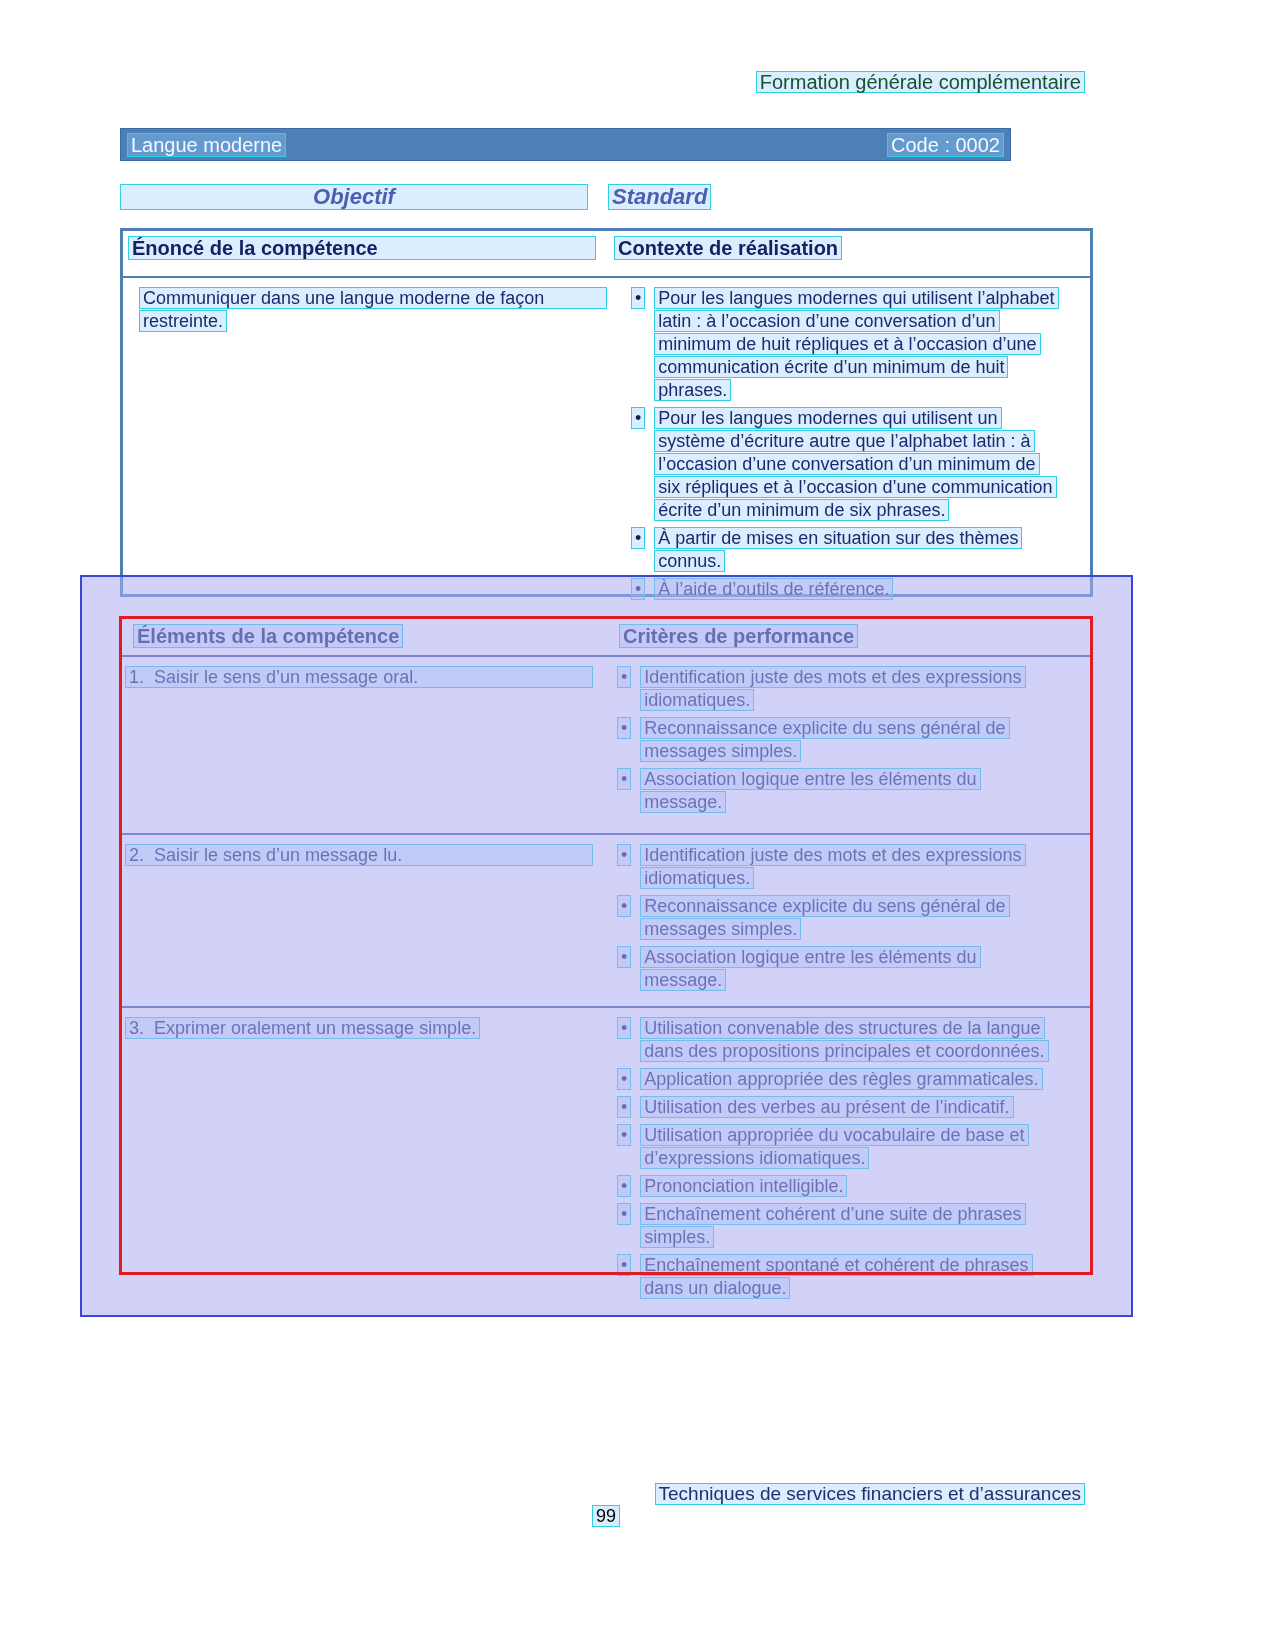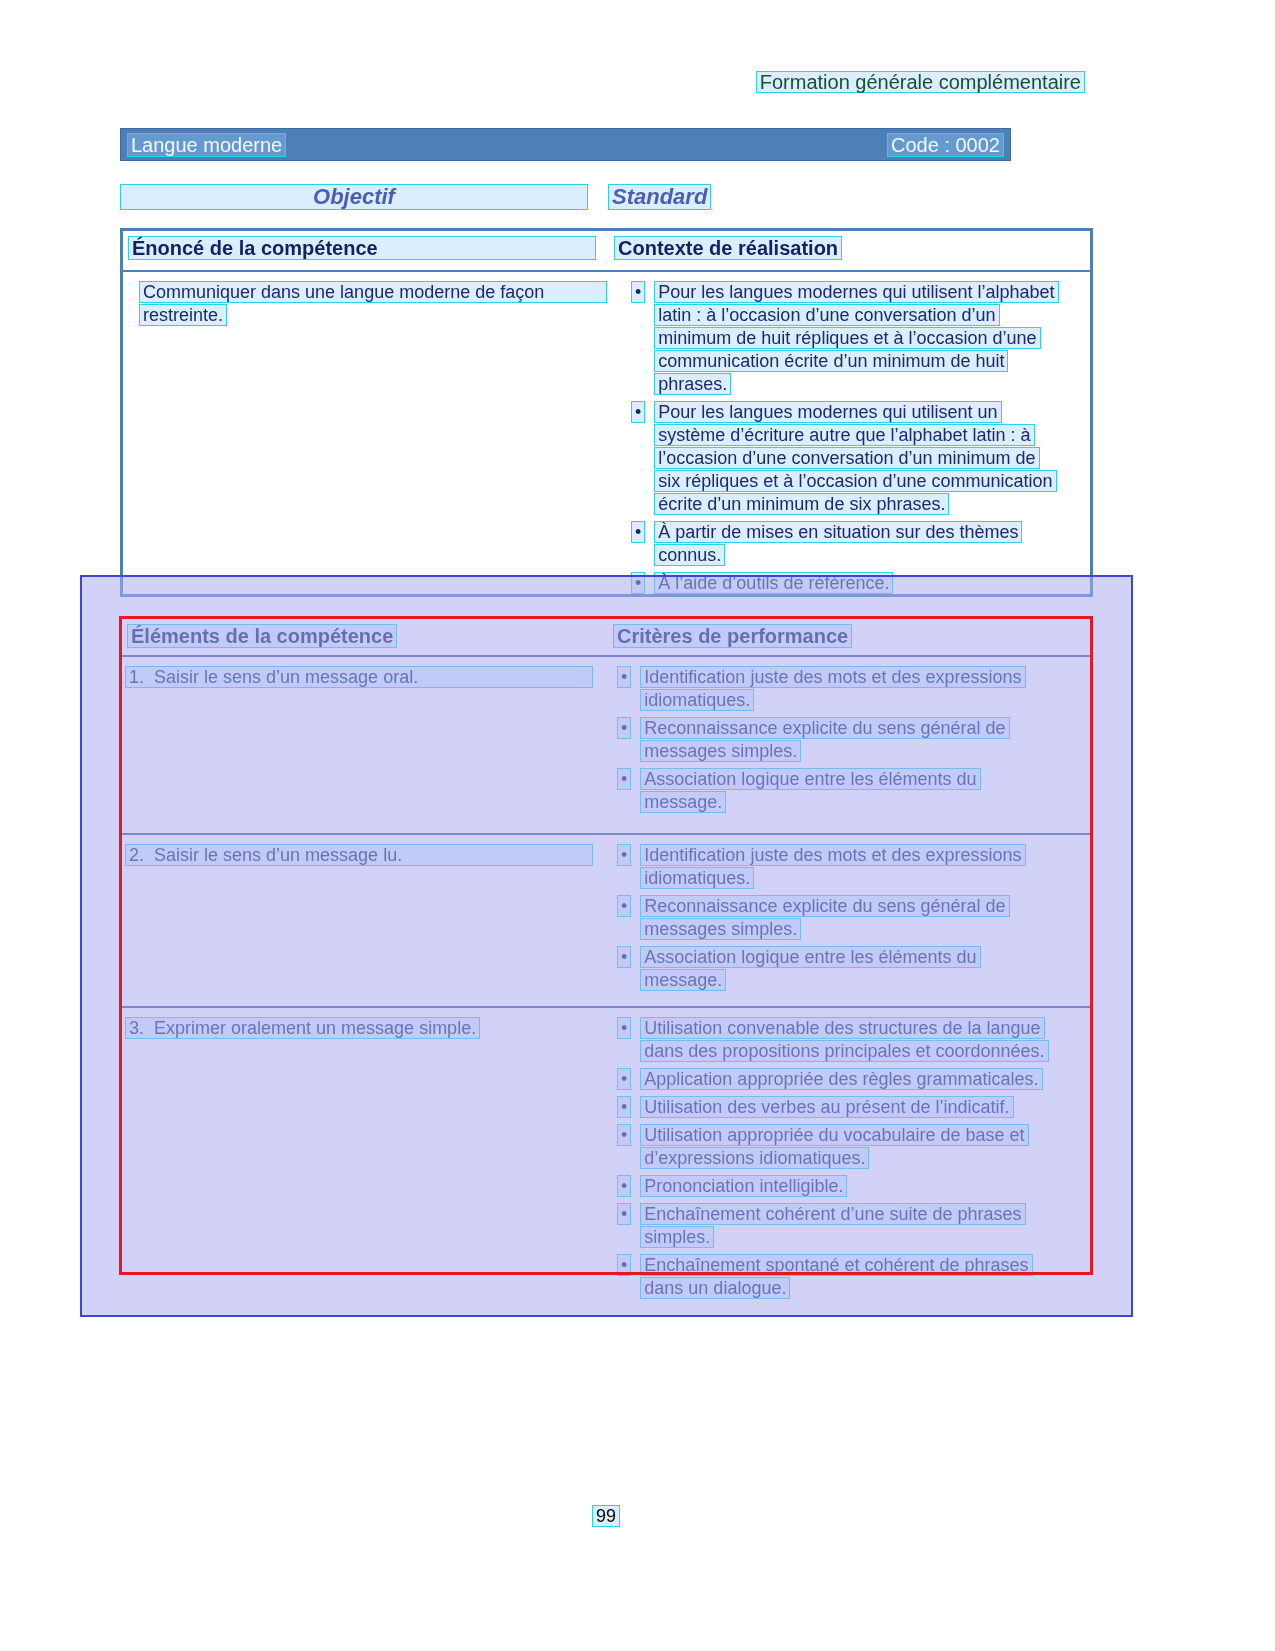--- a/index.html
+++ b/index.html
@@ -31,30 +31,30 @@
   }
   .bar-text{color:#f4f8ff;font-size:20px;line-height:22px;}
 
   .obj-std{position:absolute;left:120px;top:184px;width:973px;display:flex;gap:20px;}
   .heading-it{font-style:italic;font-weight:bold;font-size:22px;line-height:24px;color:#4a5fb2;text-align:center;}
 
   .table1{
     position:absolute;left:120px;top:228px;width:973px;height:369px;
     border:3px solid #4d7fb5;box-sizing:border-box;background:#ffffff;
   }
-  .t-head{display:grid;grid-template-columns:486px 1fr;padding:5px 5px 10px 5px;border-bottom:2px solid #4d7fb5;}
+  .t-head{display:grid;grid-template-columns:486px 1fr;padding:5px 5px 16px 5px;border-bottom:2px solid #4d7fb5;}
   .th{font-weight:bold;font-size:20px;line-height:22px;color:#12215f;}
   .t-body{display:grid;grid-template-columns:486px 1fr;padding:9px 16px;}
 
   .bullet{display:flex;align-items:flex-start;margin-bottom:5px;padding-left:6px;}
   .marker{margin-right:9px;color:#12215f;}
   .btext{flex:1;}
 
   .table2{position:absolute;left:120px;top:617px;width:972px;box-sizing:border-box;}
-  .t2-head{display:grid;grid-template-columns:486px 1fr;padding:7px 7px;border-bottom:2px solid #41549f;text-decoration:underline;}
+  .t2-head{display:grid;grid-template-columns:486px 1fr;padding:7px 13px;border-bottom:2px solid #41549f;text-decoration:underline;}
   .t2-row{display:grid;grid-template-columns:486px 1fr;padding:9px 5px;}
   .sep{border-bottom:2px solid #41549f;}
   .row1{min-height:158px;}
   .row2{min-height:150px;}
 
   
   .purple-overlay{
     position:absolute;left:80px;top:575px;width:1053px;height:742px;
     background:rgba(173,173,242,.55);border:2px solid #3946d8;
     box-sizing:border-box;z-index:50;pointer-events:none;
@@ -257,17 +257,20 @@
           </div>
         </div>
       </div>
     </div>
   </div>
 
   <div class="purple-overlay"></div>
 
   <div class="red-box"></div>
 
+  <div class="footer">
+    <span class="hl">Techniques de services financiers et d’assurances</span>
+  </div>
   <div class="pageno">
     <span class="hl">99</span>
   </div>
 
 </div>
 
 </body></html>

